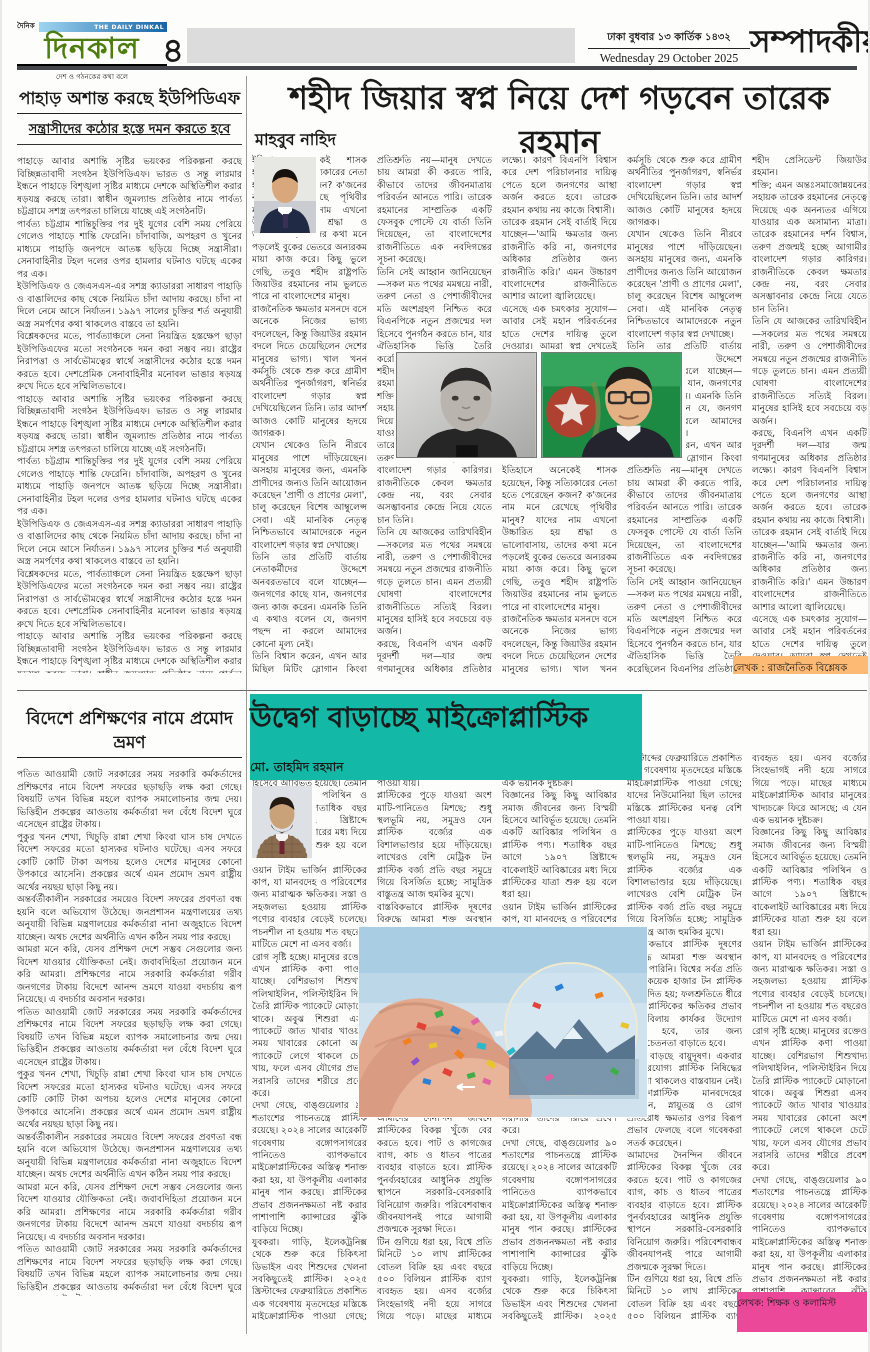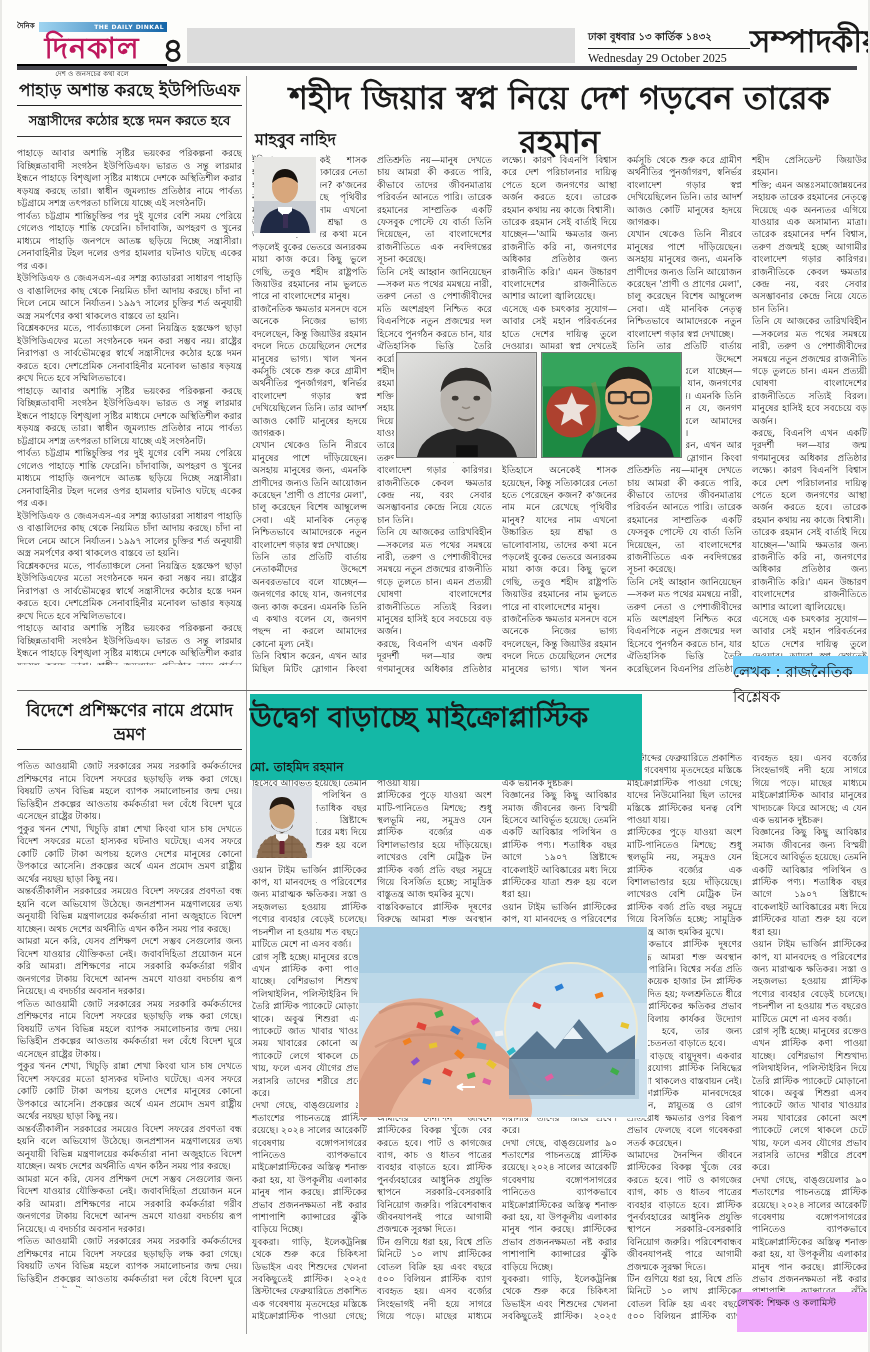--- a/index.html
+++ b/index.html
@@ -8,85 +8,85 @@
   .page {
     position:relative; width:866px; height:1352px; margin:0 auto;
     background:#fdfdfb; overflow:hidden;
   }
   
   .masthead { position:absolute; left:15px; top:20px; width:150px; }
   .m-toprow { display:flex; align-items:flex-end; }
   .m-daily { font-size:7px; font-weight:bold; }
   .m-strip { flex:1; margin-left:4px; height:10px; background:linear-gradient(90deg,#9fd4f0,#1565a8);
              color:#fff; font-size:6px; font-weight:bold; text-align:right; padding:1px 3px; letter-spacing:.5px;}
-  .m-logo { font-size:29px; font-weight:bold; line-height:32px; letter-spacing:1px; color:#be185d;
-            border-bottom:3px solid #000000; text-align:center; }
+  .m-logo { font-size:29px; font-weight:bold; line-height:32px; letter-spacing:1px; color:#4d7c0f;
+            border-bottom:6px solid #000000; text-align:center; }
   .m-tagline { font-size:7px; text-align:center; padding-top:1px; color:#222; }
   .pageno { position:absolute; left:160px; top:24px; font-size:34px; font-weight:bold; }
   .adbox { position:absolute; left:185px; top:28px; width:388px; height:35px; background:#dcdcdc; }
-  .dateblock { position:absolute; left:586px; top:29px; width:162px; }
+  .dateblock { position:absolute; left:586px; top:29px; width:162px; text-align:center; }
   .date-bn { font-size:10px; font-weight:bold; border-bottom:1px solid #222; padding-bottom:2px; }
   .date-en { font-family:"Liberation Serif","DejaVu Serif",serif; font-size:12px; padding:2px 0;
              border-bottom:1px solid #222; }
   .sectiontitle { position:absolute; left:748px; top:18px; width:118px; font-size:31px; font-weight:bold;
                   white-space:nowrap; line-height:46px; }
   .toprule { position:absolute; left:15px; top:66px; width:840px; height:4px; background:#45454c; }
   
   .vrule { position:absolute; left:244px; top:76px; width:1px; height:1258px; background:#9a9a9a; }
   .midrule { position:absolute; left:15px; top:690px; width:850px; height:1px; background:#6b6b6b; }
   
-  .rail { position:absolute; left:15px; width:225px; }
+  .rail { position:absolute; left:15px; width:225px;margin-top:8px; }
   .railA { top:78px; height:608px; }
   .railB { top:698px; height:616px; }
   .r-head { font-size:17px; font-weight:bold; text-align:center; line-height:24px; padding-bottom:3px;
             border-bottom:1.5px solid #222; }
   .r-sub { font-size:13px; font-weight:bold; text-align:center; padding:5px 0 4px;
-           border-bottom:1px solid #333; }
+           border-bottom:1px solid #333;text-decoration:underline; }
   .r-body { margin-top:10px; font-size:9px; line-height:12.5px; text-align:justify; overflow:hidden; }
   .railA .r-body { height:518px; }
   .railB .r-body { height:528px; }
   .r-body p { margin:0; }
   
   .main-head { position:absolute; left:250px; top:76px; width:615px; text-align:center;
                font-size:32px; font-weight:bold; line-height:44px; }
   .main-byline { position:absolute; left:253px; top:127px; font-size:16px; font-weight:bold; }
   .main-body { position:absolute; left:250px; top:154px; width:615px; height:532px;
                column-count:5; column-gap:10px; font-size:9px; line-height:12.4px;
                text-align:justify; overflow:hidden; }
   .main-body p, .bot-body p { margin:0; }
   .photo-frame { position:absolute; background:#eee; }
   .author1 { left:252px; top:157px; width:66px; height:80px; padding-right:4px; padding-bottom:4px; background:#fdfdfb; }
   .portraits { left:392px; top:350px; width:292px; height:112px; display:flex; gap:4px; background:#fdfdfb; padding:2px; }
   .portraits svg { border:1px solid #777; }
-  .credit1 { position:absolute; left:731px; top:656px; width:136px; height:18px; background:#7dd3fc;
-             font-size:15px; padding-top:4px; }
+  .credit1 { position:absolute; left:731px; top:656px; width:136px; height:18px; background:#fdba74;
+             font-size:10px; padding-top:4px; }
   
   .bot-headblock { position:absolute; left:248px; top:694px; width:392px; height:86px; background:#14b8a6; z-index:3; }
   .bot-head { font-size:28px; font-weight:bold; line-height:40px; padding-top:4px; }
   .bot-byline { font-size:12px; font-weight:bold; padding-top:4px;margin-top:16px; }
   .bot-body { position:absolute; left:250px; top:752px; width:615px; height:580px;
               column-count:5; column-gap:10px; font-size:9px; line-height:12.4px;
               text-align:justify; overflow:hidden; }
   .author2 { left:250px; top:786px; width:64px; height:76px; padding-right:4px; padding-bottom:4px; background:#fdfdfb; z-index:3; }
   .microimg { left:356px; top:926px; width:290px; height:192px; background:#fdfdfb; padding:1px; z-index:3; }
-  .credit2 { position:absolute; left:735px; top:1292px; width:130px; height:40px; background:#f0abfc;
+  .credit2 { position:absolute; left:735px; top:1292px; width:130px; height:40px; background:#ec4899;
              font-size:9.5px; padding-top:4px; z-index:3; }
 </style>
 </head>
 <body>
 
 <div class="page">
 
   <div class="masthead">
     <div class="m-toprow">
       <span class="m-daily">দৈনিক</span>
       <span class="m-strip">THE DAILY DINKAL</span>
     </div>
     <div class="m-logo">দিনকাল</div>
-    <div class="m-tagline">দেশ ও জনসচের কথা বলে</div>
+    <div class="m-tagline">দেশ ও গঠনকের কথা বলে</div>
   </div>
 
   <div class="pageno">৪</div>
   <div class="adbox"></div>
 
   <div class="dateblock">
     <div class="date-bn">ঢাকা বুধবার ১৩ কার্তিক ১৪৩২</div>
     <div class="date-en">Wednesday 29 October 2025</div>
   </div>
 

